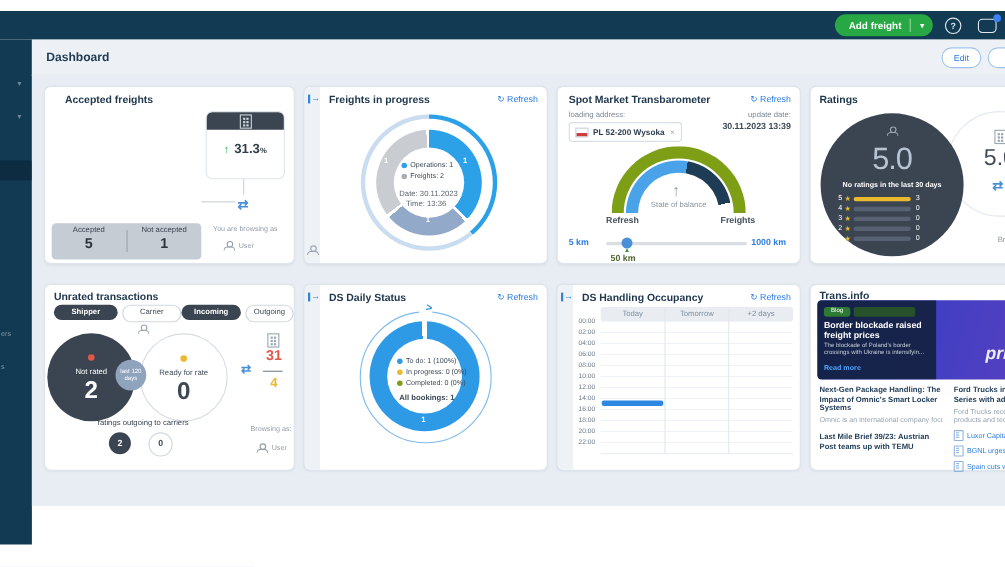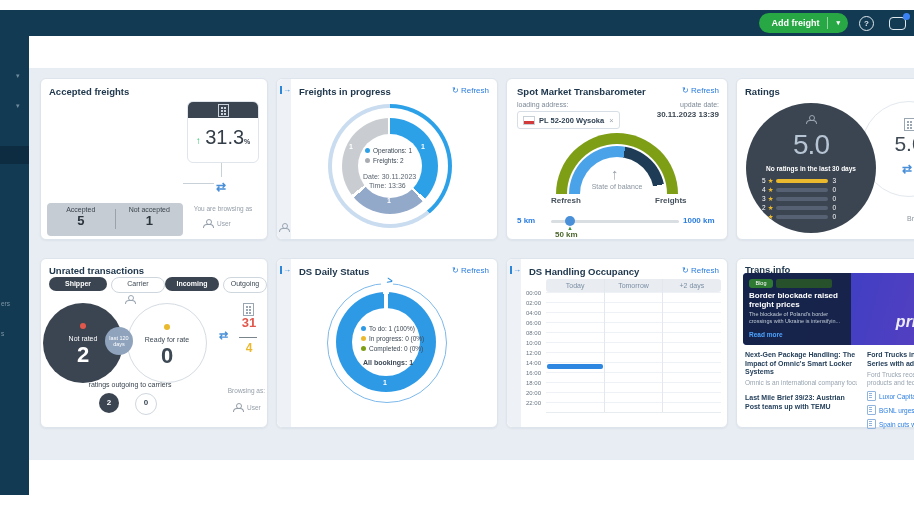--- a/index.html
+++ b/index.html
@@ -54,21 +54,21 @@
   .c1 .dark{left:6px;top:22px;width:136px;height:98px;background:#3b4551;border-radius:6px;}
   .c1 .dark .txt{width:136px;text-align:center;font-size:7px;color:#ccd3da;}
   .bignum{width:136px;text-align:center;color:#25c167;}
   .bignum .a{font-size:16px;font-weight:bold;vertical-align:6px;}
   .bignum .v{font-size:27px;font-weight:bold;letter-spacing:-1px;}
   .bignum .u{font-size:12px;font-weight:bold;}
   .c1 .mini{left:146px;top:22px;width:70px;height:60px;border:1px solid #dfe5ea;border-radius:6px;background:#fff;}
   .c1 .mini-hd{left:0;top:0;width:70px;height:16px;background:#3b4551;border-radius:5px 5px 0 0;}
   .mininum{left:0;top:24px;width:70px;text-align:center;color:#343e48;white-space:nowrap;}
   .mininum .a{color:#25c167;font-size:10px;font-weight:bold;}
-  .mininum .v{font-size:20px;font-weight:normal;}
+  .mininum .v{font-size:12px;font-weight:bold;}
   .mininum .u{font-size:7px;font-weight:bold;}
   .conn-v{left:180px;top:84px;width:1px;height:16px;background:#c9d1d8;}
   .conn-h{left:142px;top:104px;width:36px;height:1px;background:#c9d1d8;}
   .c1 .swapwrap{left:173px;top:98px;background:#fff;padding:0 2px;}
   .c1 .strip2{left:6px;top:124px;width:136px;height:33px;background:#c6ccd3;border-radius:4px;display:flex;}
   .c1 .cell{flex:1;text-align:center;}
   .c1 .cell .l{font-size:7px;color:#3a444e;margin-top:3px;}
   .c1 .cell .n{font-size:13px;font-weight:bold;color:#2b343d;}
   .c1 .divider{width:1px;height:20px;background:#9aa3ab;margin-top:6px;}
   .browse{font-size:6.5px;color:#949ea8;text-align:center;}
@@ -195,25 +195,30 @@
   </div>
 
   <div class="abs sidebar">
     <span class="abs side-chev" style="top:36px;">▾</span>
     <span class="abs side-chev" style="top:66px;">▾</span>
     <div class="abs side-active" style="top:110px;"></div>
     <span class="abs side-frag" style="top:264px;">ers</span>
     <span class="abs side-frag" style="top:294px;">s</span>
   </div>
 
+  <div class="abs hdr">
+    <span class="abs hdr-title">Dashboard</span>
+    <div class="abs btn-edit">Edit</div>
+    <div class="abs btn-more"></div>
+  </div>
 
   <div class="abs main-bg"></div>
 
   <div class="abs card c1">
-    <span class="abs card-title" style="left:8px;top:7px;">Accepted freights</span>
+    <span class="abs card-title" style="left:18px;top:7px;">Accepted freights</span>
     <div class="abs mini">
       <div class="abs mini-hd">
         <div class="abs bicon" style="left:30px;top:2px;color:#ccd3da;"></div>
       </div>
       <div class="abs mininum">
         <span class="a">↑</span> <span class="v">31.3</span><span class="u">%</span>
       </div>
     </div>
     <div class="abs conn-v"></div>
     <div class="abs conn-h"></div>

